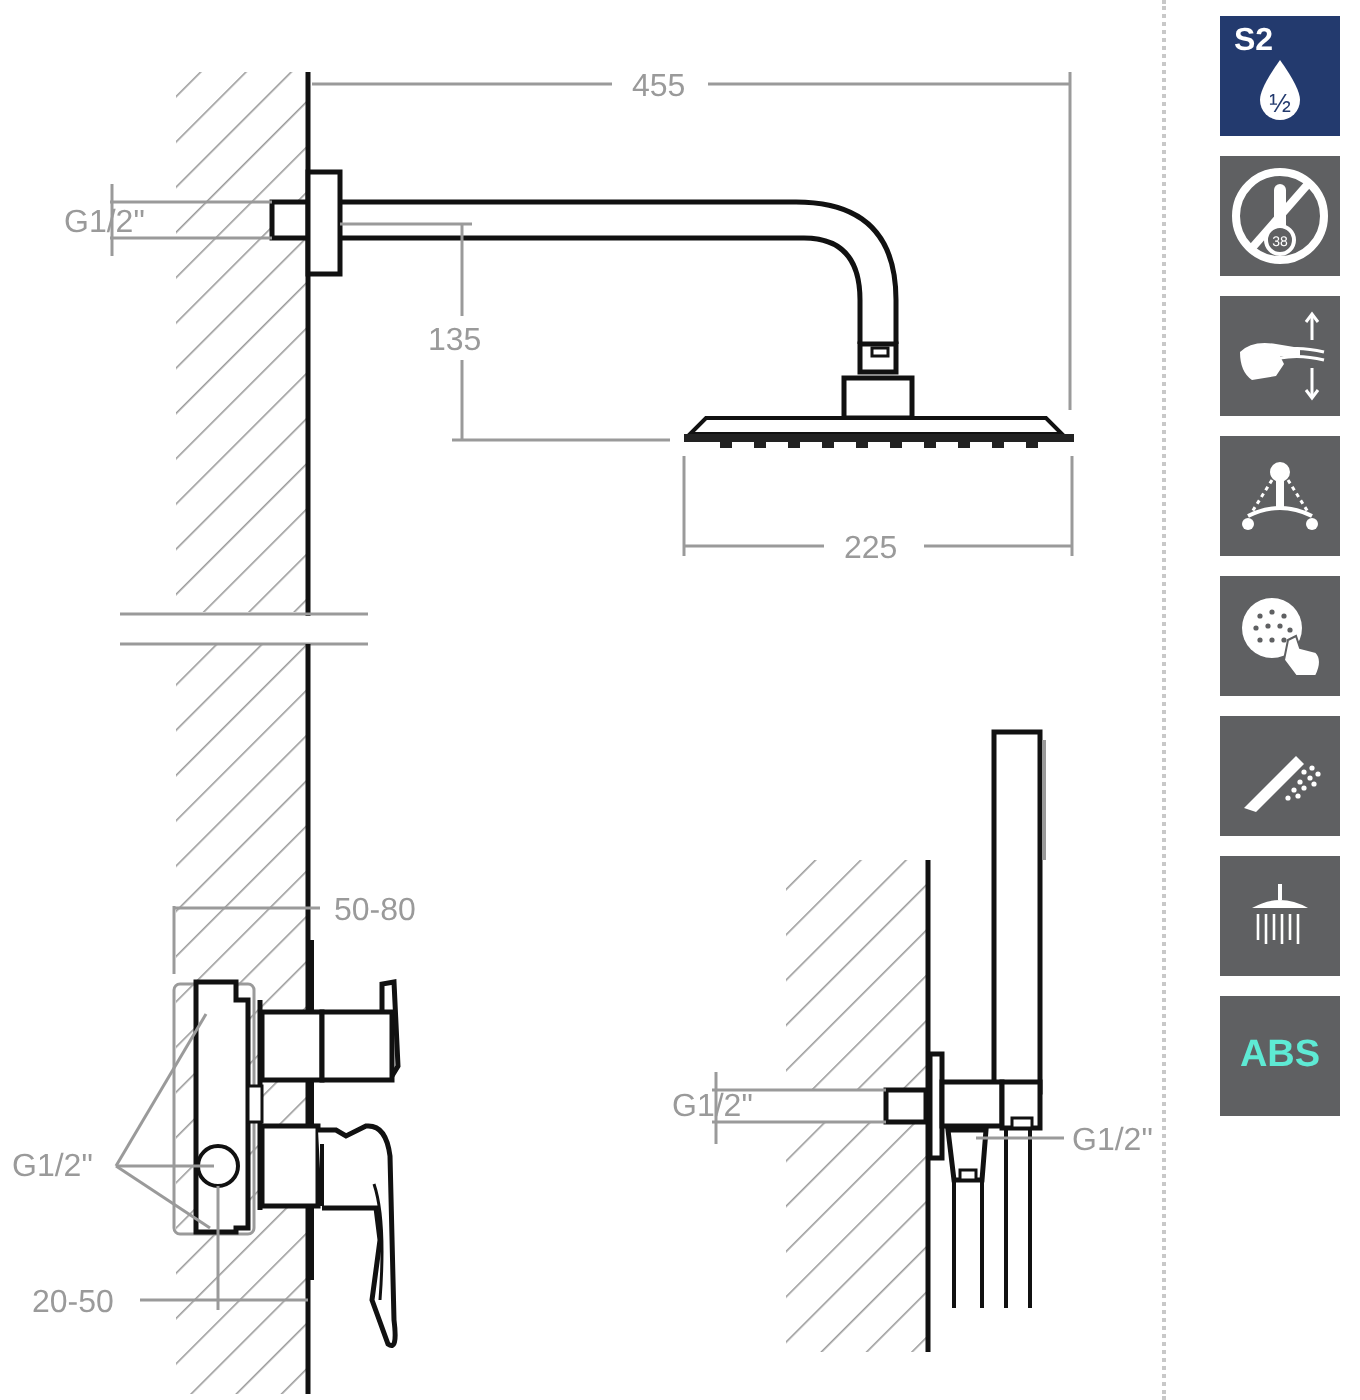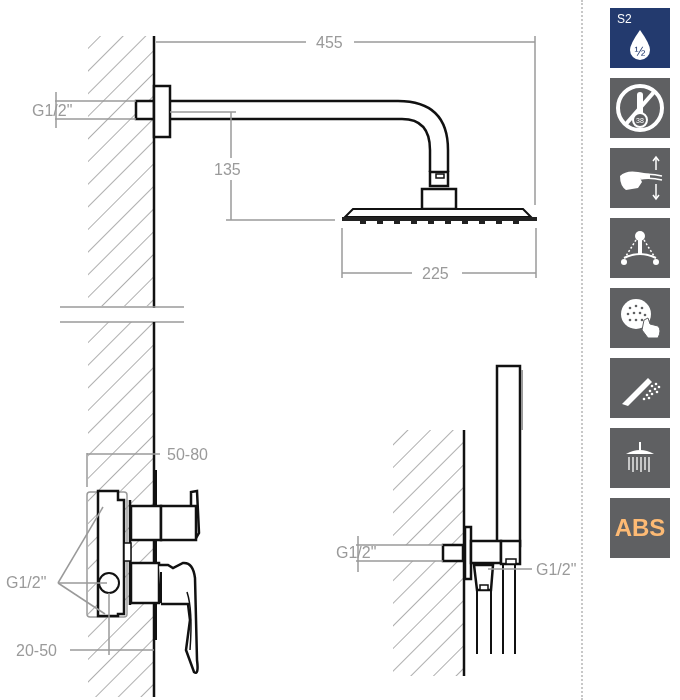--- a/index.html
+++ b/index.html
@@ -4,22 +4,22 @@
 <style>
   html,body{margin:0;padding:0;background:#fff;}
   body{width:680px;height:700px;position:relative;overflow:hidden;font-family:"Liberation Sans",sans-serif;}
   #drawing{position:absolute;left:0;top:0;width:680px;height:700px;}
   .dim-text{font-family:"Liberation Sans",sans-serif;font-size:16px;fill:#9a9a9a;}
   .divider{position:absolute;left:581px;top:0;height:700px;width:0;border-left:2px dotted #c8c8c8;}
   .icon-col{position:absolute;left:610px;top:8px;width:60px;}
   .icon-tile{position:absolute;left:0;width:60px;height:60px;background:#5f6062;box-sizing:border-box;}
   .icon-tile svg{position:absolute;left:0;top:0;width:60px;height:60px;}
   .tile-s2{background:#233a6e;}
-  .abs-label{position:absolute;left:0;top:0;width:60px;height:60px;line-height:60px;text-align:center;color:#fdba74;font-weight:bold;font-size:24px;font-family:"Liberation Sans",sans-serif;}
-  .s2-label{position:absolute;left:7px;top:4px;color:#fff;font-weight:normal;font-size:12px;font-family:"Liberation Sans",sans-serif;text-align:center;}
+  .abs-label{position:absolute;left:0;top:0;width:60px;height:60px;line-height:60px;text-align:center;color:#5eead4;font-weight:bold;font-size:19px;font-family:"Liberation Sans",sans-serif;}
+  .s2-label{position:absolute;left:7px;top:4px;color:#fff;font-weight:bold;font-size:16px;font-family:"Liberation Sans",sans-serif;text-align:center;}
 </style>
 </head>
 <body>
 
 <svg id="drawing" viewBox="0 0 680 700" xmlns="http://www.w3.org/2000/svg">
   <defs>
     <pattern id="hatch" patternUnits="userSpaceOnUse" width="16" height="16" patternTransform="rotate(45)">
       <line x1="0" y1="0" x2="0" y2="16" stroke="#9a9a9a" stroke-width="1.6"></line>
     </pattern>
   </defs>

